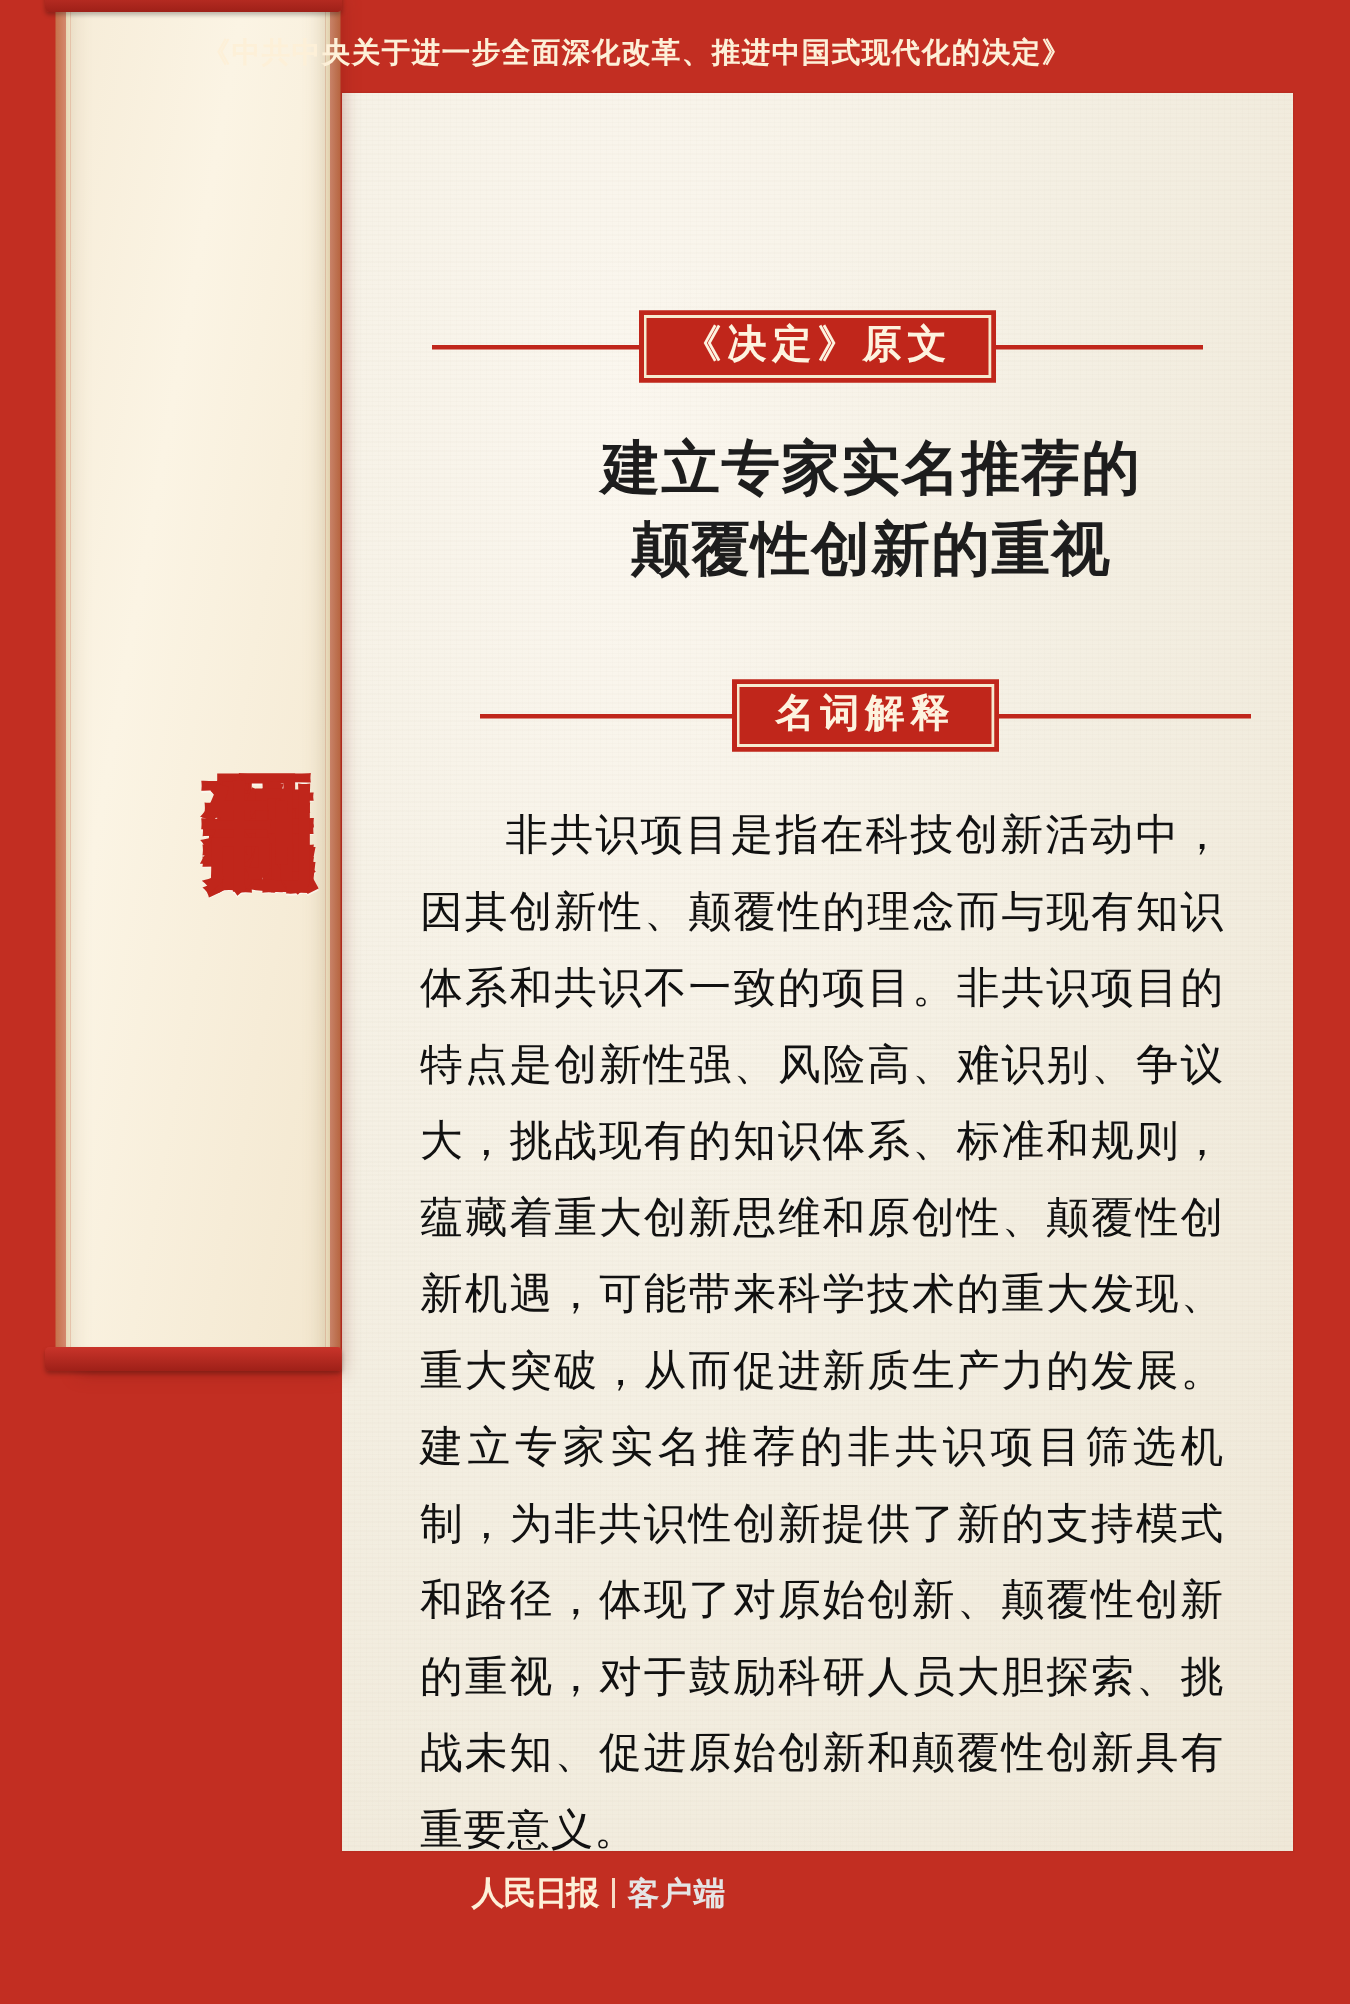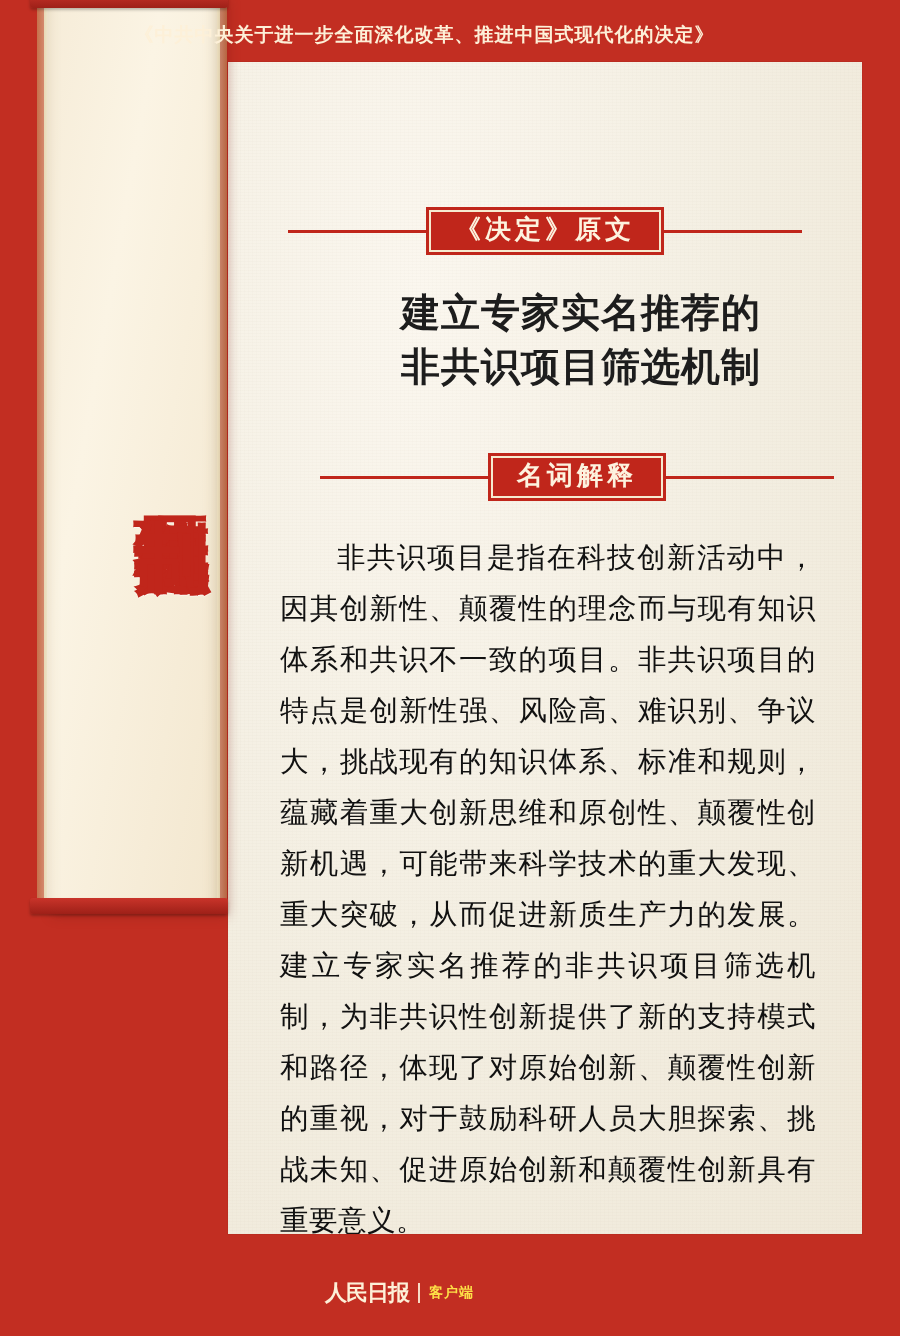--- a/index.html
+++ b/index.html
@@ -202,21 +202,21 @@
     text-justify: inter-ideograph;
     text-indent: 57px;
     font-family: "Liberation Serif", "DejaVu Serif", serif;
     letter-spacing: 0.5px;
   }
 
   
   .footer {
     position: absolute;
     left: 0;
-    bottom: 28px;
+    bottom: 59px;
     width: 799px;
     display: flex;
     align-items: center;
     justify-content: center;
     gap: 9px;
     z-index: 6;
   }
   .footer .rmrb {
     color: #fdf0d8;
     font-size: 22px;
@@ -224,22 +224,22 @@
     letter-spacing: -1px;
     font-family: "Liberation Serif", "DejaVu Serif", serif;
   }
   .footer .divider {
     width: 2px;
     height: 20px;
     background: #fdf0d8;
     opacity: 0.9;
   }
   .footer .app {
-    color: #fde047;
-    font-size: 14px;
+    color: #e5e5e5;
+    font-size: 21px;
     font-weight: bold;
     letter-spacing: 1px;
     font-family: "Liberation Serif", "DejaVu Serif", serif;
   }
 </style>
 </head>
 <body>
 
 <div class="poster">
 
@@ -248,21 +248,21 @@
   <div class="paper">
 
     <div class="ribbon" id="ribbon-yuanwen">
       <span class="line left"></span>
       <span class="box">《决定》原文</span>
       <span class="line right"></span>
     </div>
 
     <div class="headline">
       <div>建立专家实名推荐的</div>
-      <div>非共识项目筛选机制</div>
+      <div>颠覆性创新的重视</div>
     </div>
 
     <div class="ribbon" id="ribbon-mingci">
       <span class="line left"></span>
       <span class="box">名词解释</span>
       <span class="line right"></span>
     </div>
 
     <div class="body-text">非共识项目是指在科技创新活动中，因其创新性、颠覆性的理念而与现有知识体系和共识不一致的项目。非共识项目的特点是创新性强、风险高、难识别、争议大，挑战现有的知识体系、标准和规则，蕴藏着重大创新思维和原创性、颠覆性创新机遇，可能带来科学技术的重大发现、重大突破，从而促进新质生产力的发展。建立专家实名推荐的非共识项目筛选机制，为非共识性创新提供了新的支持模式和路径，体现了对原始创新、颠覆性创新的重视，对于鼓励科研人员大胆探索、挑战未知、促进原始创新和颠覆性创新具有重要意义。</div>
 

